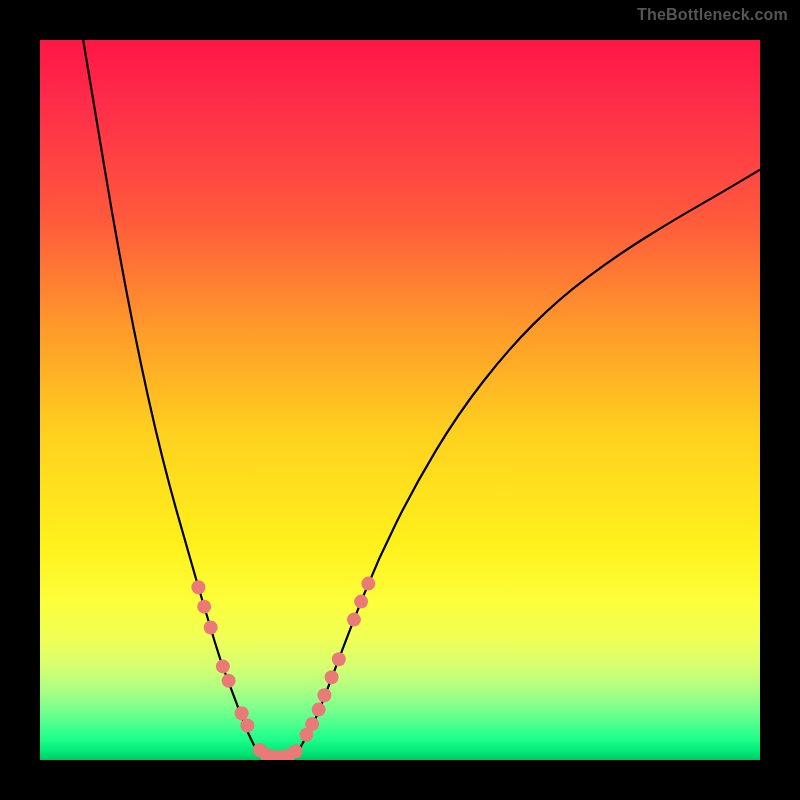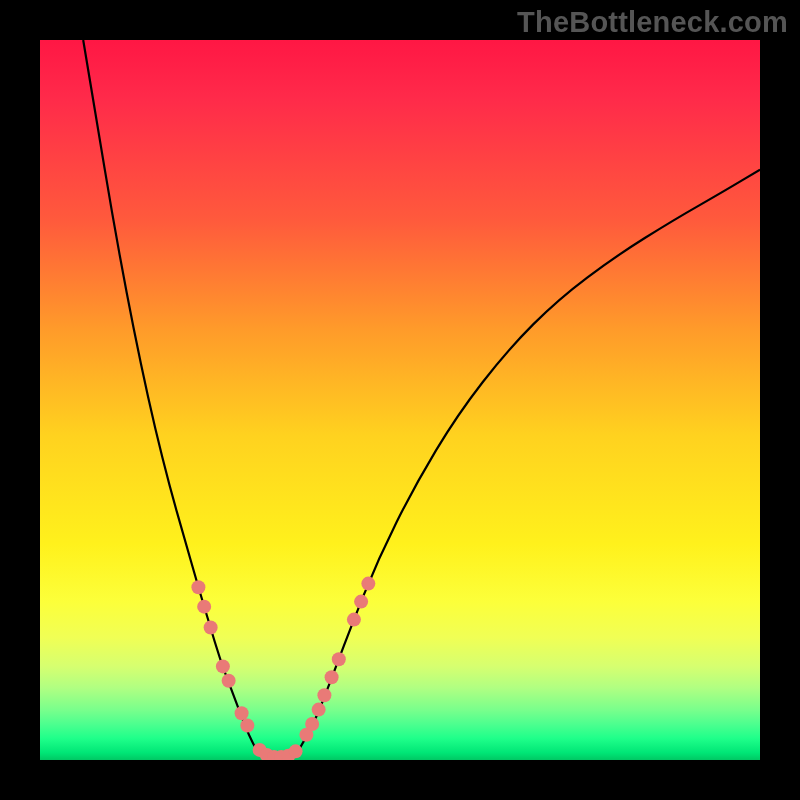--- a/index.html
+++ b/index.html
@@ -45,21 +45,21 @@
       #4dff8f 95%,
       #1fff8a 97%,
       #00e676 99%,
       #00c864 100%
     );
   }
   .watermark {
     position: absolute;
     top: 6px;
     right: 12px;
-    font-size: 29px;
+    font-size: 16px;
     font-weight: 600;
     color: #555;
     letter-spacing: 0.2px;
   }
   svg.curves {
     position: absolute;
     left: 0;
     top: 0;
     width: 100%;
     height: 100%;

